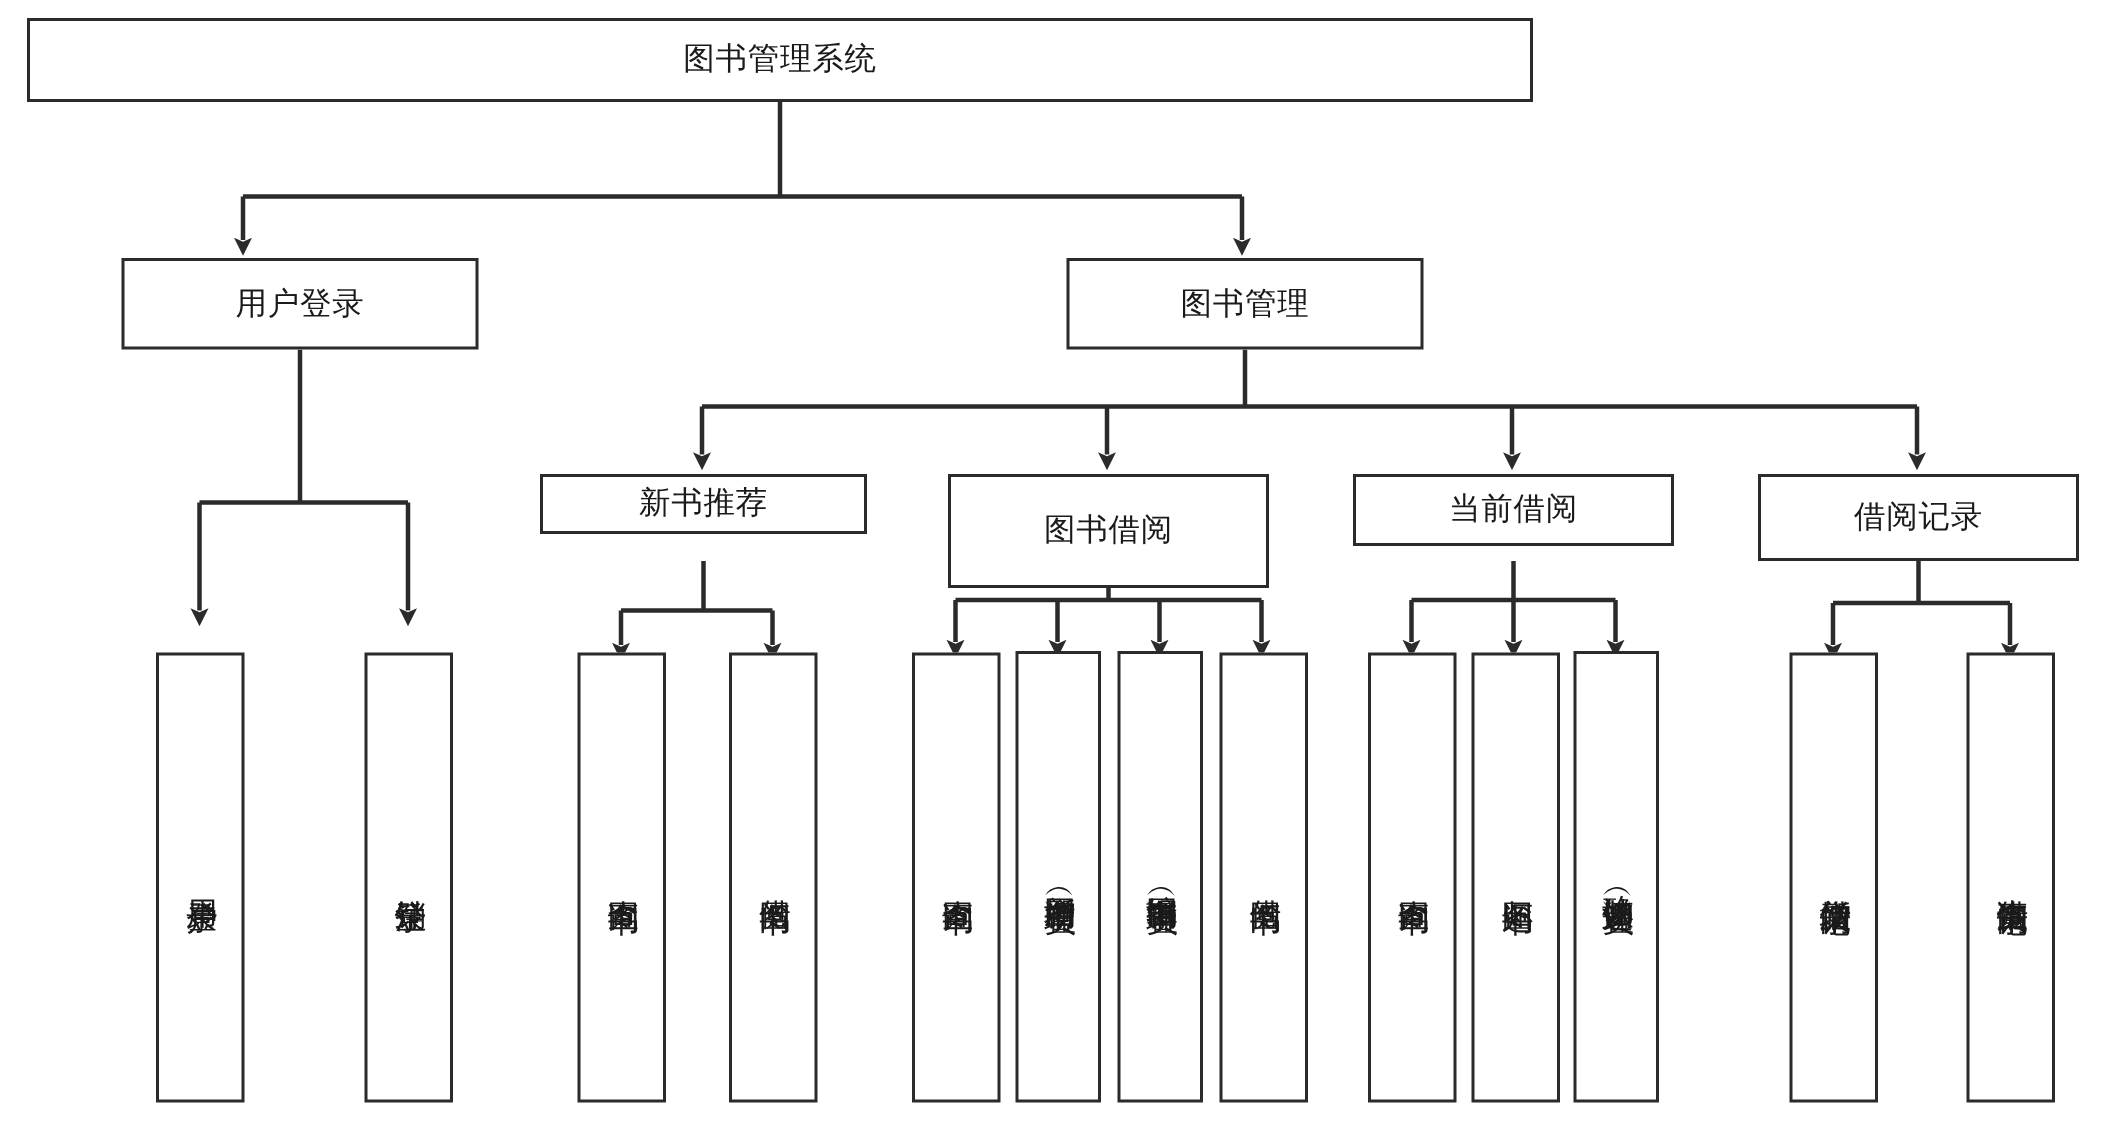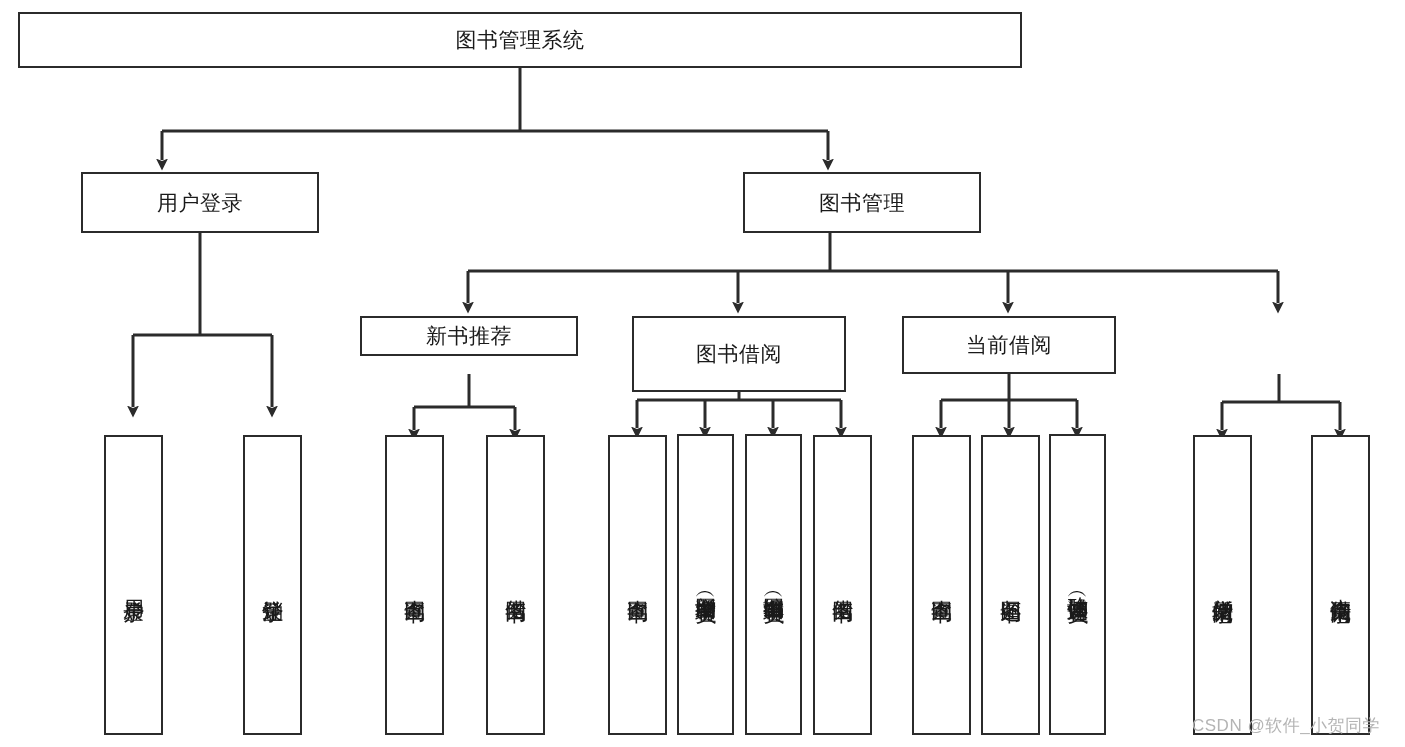--- a/index.html
+++ b/index.html
@@ -119,32 +119,35 @@
     </g>
   </svg>
 
   <div class="node horiz" style="left:18px; top:12px; width:1004px; height:56px;">
     <span>图书管理系统</span>
   </div>
 
   <div class="node horiz" style="left:81px; top:172px; width:238px; height:61px;">
     <span>用户登录</span>
   </div>
-  <div class="node horiz" style="left:711px; top:172px; width:238px; height:61px;margin-left:32px;">
+  <div class="node horiz" style="left:711px; top:172px; width:238px; height:61px;">
     <span>图书管理</span>
   </div>
 
   <div class="node horiz" style="left:360px; top:316px; width:218px; height:40px;">
     <span>新书推荐</span>
   </div>
   <div class="node horiz" style="left:632px; top:316px; width:214px; height:76px;">
     <span>图书借阅</span>
   </div>
-  <div class="node horiz" style="left:902px; top:316px; width:214px; height:58px;">
+  <div class="node horiz" style="left:902px; top:316px; width:214px; height:48px;">
     <span>当前借阅</span>
+  </div>
+  <div class="node horiz" style="left:1172px; top:316px; width:214px; height:58px;">
+    <span>借阅记录</span>
   </div>
 
   <div class="node vert" style="left:104px; top:435px; width:59px; height:300px;">
     <span class="vlabel">用户登录</span>
   </div>
   <div class="node vert" style="left:243px; top:435px; width:59px; height:300px;">
     <span class="vlabel">注销登录</span>
   </div>
 
   <div class="node vert" style="left:385px; top:435px; width:59px; height:300px;">
@@ -177,15 +180,14 @@
     <span class="vlabel">确认归还（管理员）</span>
   </div>
 
   <div class="node vert" style="left:1193px; top:435px; width:59px; height:300px;">
     <span class="vlabel">新增借阅记录</span>
   </div>
   <div class="node vert" style="left:1311px; top:435px; width:59px; height:300px;">
     <span class="vlabel">查询借阅记录</span>
   </div>
 
-  <div class="watermark" style="left:1192px; top:714px;">CSDN @软件_小贺同学</div>
 
 </div>
 
 </body></html>

